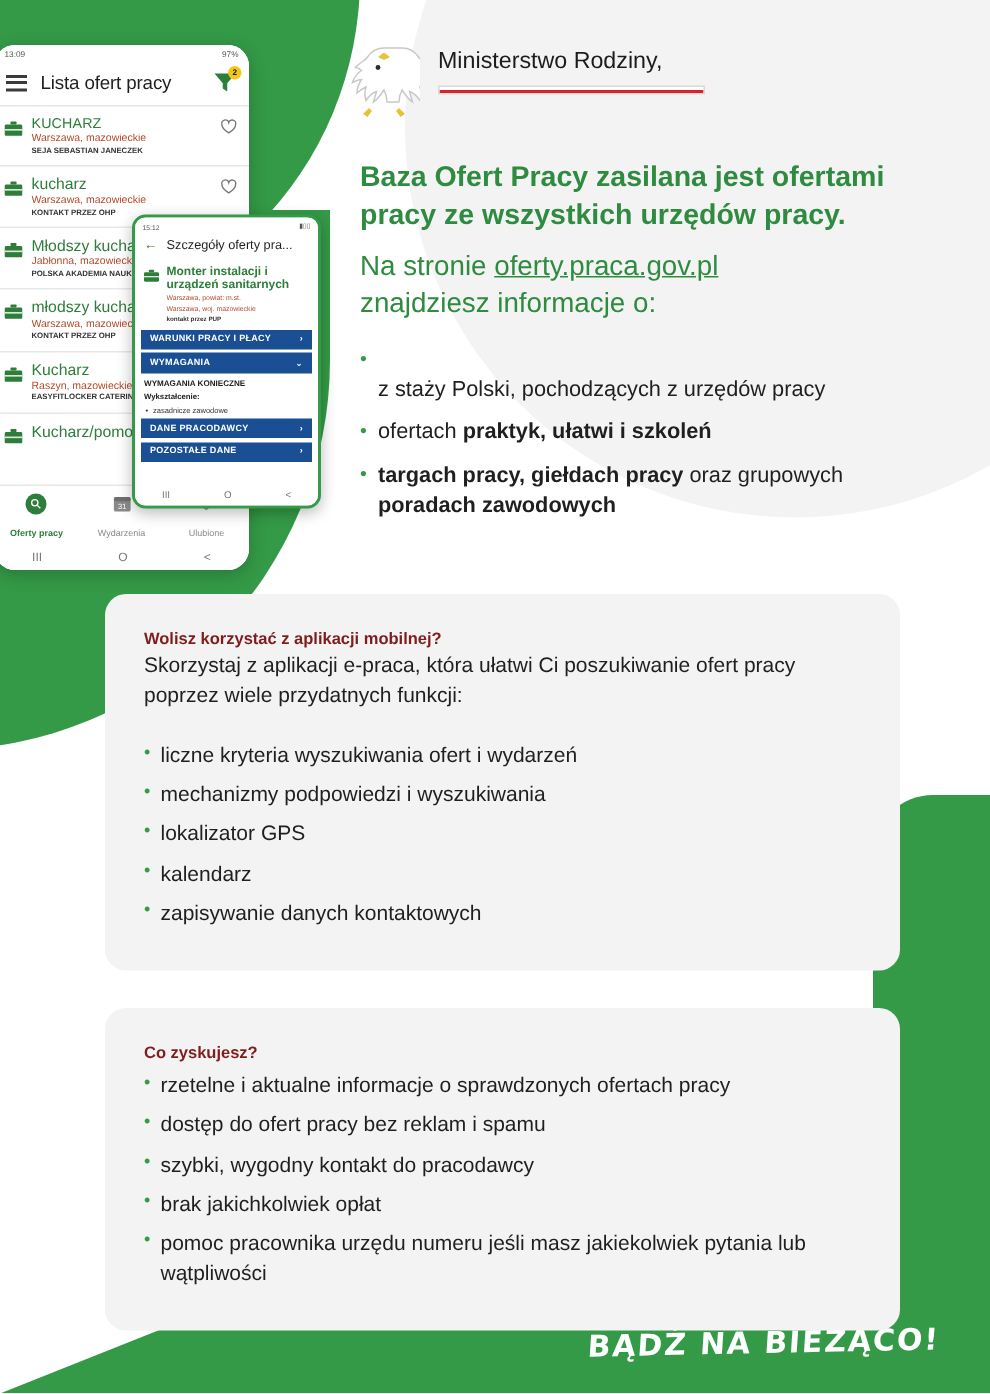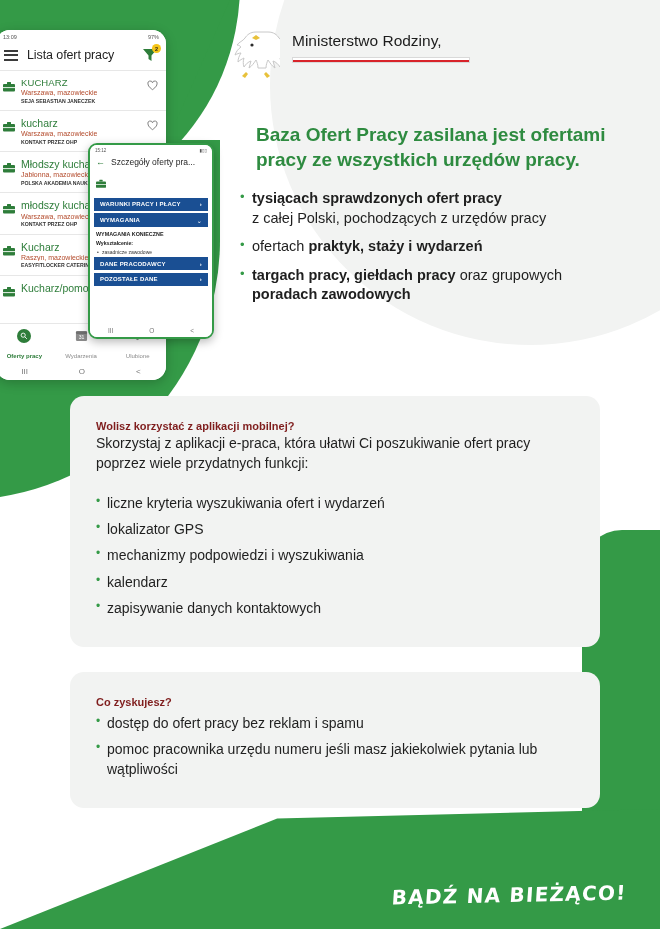--- a/index.html
+++ b/index.html
@@ -69,21 +69,21 @@
   }
   .flagline{
     margin-top:6px; width:178px; height:6px;
     background:linear-gradient(to bottom,#ffffff 0 50%,#d8232a 50% 100%);
     border:1px solid #d9d9d9; box-sizing:border-box;
   }
 
   
   .intro{position:absolute; left:240px; top:106px; width:400px;}
   .intro h1{
-    margin:16px; font-size:19px; line-height:1.32; font-weight:bold;
+    margin:0; font-size:19px; line-height:1.32; font-weight:bold;
     color:#2e8b40;
   }
   .intro .sub{
     margin-top:9px; font-size:18.5px; line-height:1.33; color:#2e8b40;
   }
   .intro .sub a{color:#2e8b40; text-decoration:underline;}
 
   .intro ul{margin:17px 0 0 0; padding:0; list-style:none;}
   .intro li{
     position:relative; padding-left:12px; margin-bottom:9px;
@@ -256,54 +256,61 @@
     </svg>
   </span>
   <span class="ministry-txt">
     <div class="l">Ministerstwo Rodziny,</div>
     <div class="flagline"></div>
   </span>
 </div>
 
 <div class="intro">
   <h1>Baza Ofert Pracy zasilana jest ofertami pracy ze wszystkich urzędów pracy.</h1>
+  <div class="sub">
+    <span>Na stronie </span><a href="#">oferty.praca.gov.pl</a><br>
+    <span>znajdziesz informacje o:</span>
+  </div>
   <ul>
     <li>
-      <b>tysiącach sprawdzonych ofert pracy</b><br>
-      <span>z całej Polski, pochodzących z urzędów pracy</span>
+      <br>
+      <span>z staży Polski, pochodzących z urzędów pracy</span>
     </li>
     <li>
-      <span>ofertach </span><b>praktyk, staży i wydarzeń</b>
+      <span>ofertach </span><b>praktyk, ułatwi i szkoleń</b>
     </li>
     <li>
       <b>targach pracy, giełdach pracy</b><span> oraz grupowych</span><br>
       <b>poradach zawodowych</b>
     </li>
   </ul>
 </div>
 
 <div class="panel" id="panel-mobile">
   <div class="panel-inner">
     <h2>Wolisz korzystać z aplikacji mobilnej?</h2>
     <p class="lead">Skorzystaj z aplikacji e-praca, która ułatwi Ci poszukiwanie ofert pracy poprzez wiele przydatnych funkcji:</p>
     <ul>
       <li>liczne kryteria wyszukiwania ofert i wydarzeń</li>
+      <li>mechanizmy podpowiedzi i wyszukiwania</li>
       <li>lokalizator GPS</li>
-      <li>mechanizmy podpowiedzi i wyszukiwania</li>
       <li>kalendarz</li>
       <li>zapisywanie danych kontaktowych</li>
     </ul>
   </div>
 </div>
 
 <div class="panel" id="panel-benefits">
   <div class="panel-inner">
     <h2>Co zyskujesz?</h2>
     <ul>
+      <li>rzetelne i aktualne informacje o sprawdzonych ofertach pracy</li>
       <li>dostęp do ofert pracy bez reklam i spamu</li>
+      <li>szybki, wygodny kontakt do pracodawcy</li>
+      <li>brak jakichkolwiek opłat</li>
       <li>pomoc pracownika urzędu numeru jeśli masz jakiekolwiek pytania lub wątpliwości</li>
     </ul>
   </div>
 </div>
 
 <div class="phone" id="phone-list">
   <div class="statusbar">
     <span>13:09</span>
     <span>97%</span>
   </div>
@@ -451,20 +458,26 @@
     <span class="back">←</span>
     <span class="dtitle">Szczegóły oferty pra...</span>
   </div>
 
   <div class="doffer">
     <span class="bag"><svg viewBox="0 0 10 10">
           <rect x="0" y="2.5" width="10" height="6.3" rx=".9" fill="#2e7d3a"></rect>
           <rect x="3.3" y=".8" width="3.4" height="1.7" rx=".4" fill="#2e7d3a"></rect>
           <rect x="0" y="5" width="10" height=".9" fill="#d8e8da"></rect>
         </svg></span>
+    <span>
+      <span class="dt" style="display: block;">Monter instalacji i urządzeń sanitarnych</span>
+      <span class="dloc" style="display: block;">Warszawa, powiat: m.st.</span>
+      <span class="dloc" style="display: block;">Warszawa, woj. mazowieckie</span>
+      <span class="dpup" style="display: block;">kontakt przez PUP</span>
+    </span>
   </div>
 
   <div class="acc">
     <span>WARUNKI PRACY I PŁACY</span>
     <span class="chev">›</span>
   </div>
   <div class="acc">
     <span>WYMAGANIA</span>
     <span class="chev">⌄</span>
   </div>

